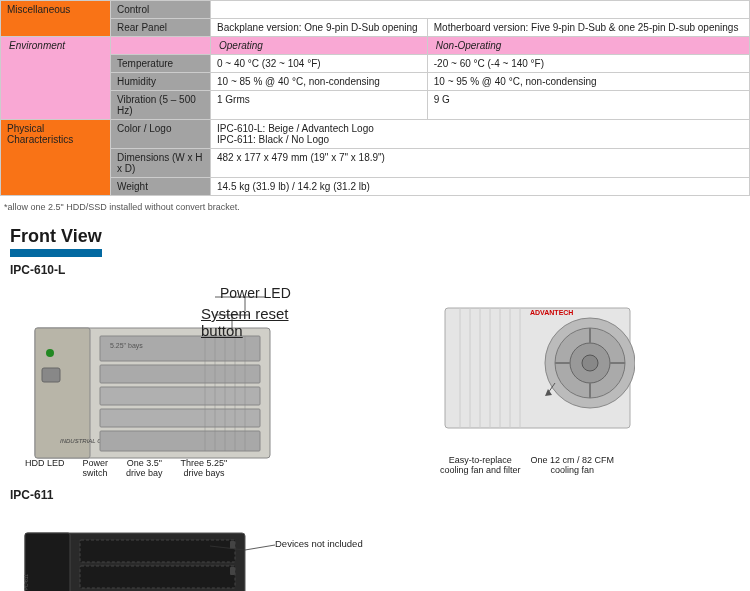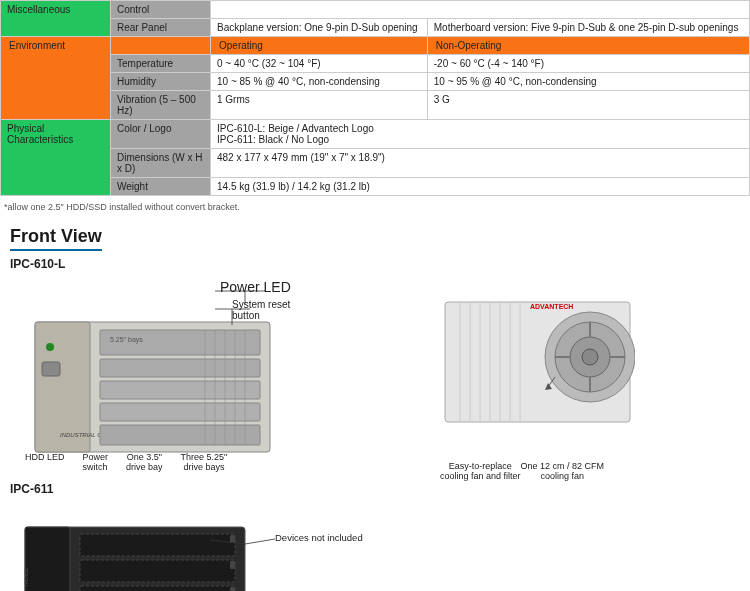--- a/index.html
+++ b/index.html
@@ -18,49 +18,50 @@
       border-collapse: collapse;
       font-size: 10px;
       margin-bottom: 4px;
     }
     .specs-table td {
       border: 1px solid #ccc;
       padding: 3px 6px;
       vertical-align: top;
     }
     .specs-table .category-cell {
-      background: #22c55e;
+      background: #f97316;
       font-weight: normal;
       width: 110px;
     }
     .specs-table .label-cell {
       background: #a3a3a3;
       width: 100px;
     }
     .specs-table .header-row td {
-      background: #f97316;
+      background: #f9a8d4;
+      font-style: italic;
       padding-left: 8px;
     }
     .note {
       font-size: 9px;
       color: #555;
       padding: 2px 4px;
       margin-bottom: 8px;
     }
 
     
     .front-view-section {
       padding: 4px 10px 0 10px;
     }
     .front-view-title {
       font-size: 18px;
       font-weight: bold;
       color: #1a1a1a;
       margin-bottom: 4px;
-      border-bottom: 2px solid #0369a1;
+      border-bottom: 8px solid #0369a1;
       display: inline-block;
       padding-bottom: 2px;
     }
     .model-label {
       font-size: 12px;
       font-weight: bold;
       margin-bottom: 6px;
       margin-top: 2px;
     }
 
@@ -104,21 +105,21 @@
         <td>-20 ~ 60 °C (-4 ~ 140 °F)</td>
       </tr>
       <tr>
         <td class="label-cell">Humidity</td>
         <td>10 ~ 85 % @ 40 °C, non-condensing</td>
         <td>10 ~ 95 % @ 40 °C, non-condensing</td>
       </tr>
       <tr>
         <td class="label-cell">Vibration (5 – 500 Hz)</td>
         <td>1 Grms</td>
-        <td>3 G</td>
+        <td>9 G</td>
       </tr>
 
       <tr>
         <td class="category-cell" rowspan="3">Physical Characteristics</td>
         <td class="label-cell">Color / Logo</td>
         <td colspan="2">IPC-610-L: Beige / Advantech Logo<br>IPC-611: Black / No Logo</td>
       </tr>
       <tr>
         <td class="label-cell">Dimensions (W x H x D)</td>
         <td colspan="2">482 x 177 x 479 mm (19" x 7" x 18.9")</td>
@@ -173,21 +174,21 @@
 
     <div style="position:absolute; left:210px; top:2px; font-size:14px;">Power LED</div>
     <svg style="position:absolute; left:0; top:0;" width="300" height="200">
 
       <line x1="235" y1="14" x2="235" y2="28" stroke="#333" stroke-width="0.8"></line>
       <line x1="205" y1="14" x2="255" y2="14" stroke="#333" stroke-width="0.8"></line>
 
       <line x1="222" y1="32" x2="222" y2="48" stroke="#333" stroke-width="0.8"></line>
       <line x1="205" y1="32" x2="240" y2="32" stroke="#333" stroke-width="0.8"></line>
     </svg>
-    <div style="position:absolute; left:222px; top:22px; font-size:10px;">System reset<br>button</div>
+    <div style="position:absolute; left:191px; top:22px; font-size:15px;text-decoration:underline;">System reset<br>button</div>
 
     <div style="position:absolute; left:15px; top:175px; display:flex; gap:18px; font-size:9px;">
       <div style="text-align:center;">HDD LED</div>
       <div style="">Power<br>switch</div>
       <div style="text-align:center;">One 3.5"<br>drive bay</div>
       <div style="text-align:center;">Three 5.25"<br>drive bays</div>
     </div>
 
     <div style="position:absolute; left:430px; top:20px;">
       <svg width="195" height="140">
@@ -212,21 +213,21 @@
         <line x1="115" y1="60" x2="130" y2="60" stroke="#777" stroke-width="2"></line>
         <line x1="170" y1="60" x2="185" y2="60" stroke="#777" stroke-width="2"></line>
 
         <text x="90" y="12" font-size="7" fill="#c00" font-weight="bold">ADVANTECH</text>
 
         <line x1="115" y1="80" x2="108" y2="90" stroke="#555" stroke-width="1"></line>
         <polygon points="105,93 108,86 112,92" fill="#555"></polygon>
       </svg>
     </div>
 
-    <div style="position:absolute; left:430px; top:184px; display:flex; font-size:9px;">
+    <div style="position:absolute; left:430px; top:172px; display:flex; gap:10px; font-size:9px;">
       <div style="max-width:85px; text-align:center;">Easy-to-replace<br>cooling fan and filter</div>
       <div style="max-width:85px; text-align:center;">One 12 cm / 82 CFM<br>cooling fan</div>
     </div>
   </div>
 
   
   <div class="model-label" style="margin-top:5px;">IPC-611</div>
 
   <div class="diagram-wrapper" style="height:140px;">
 

